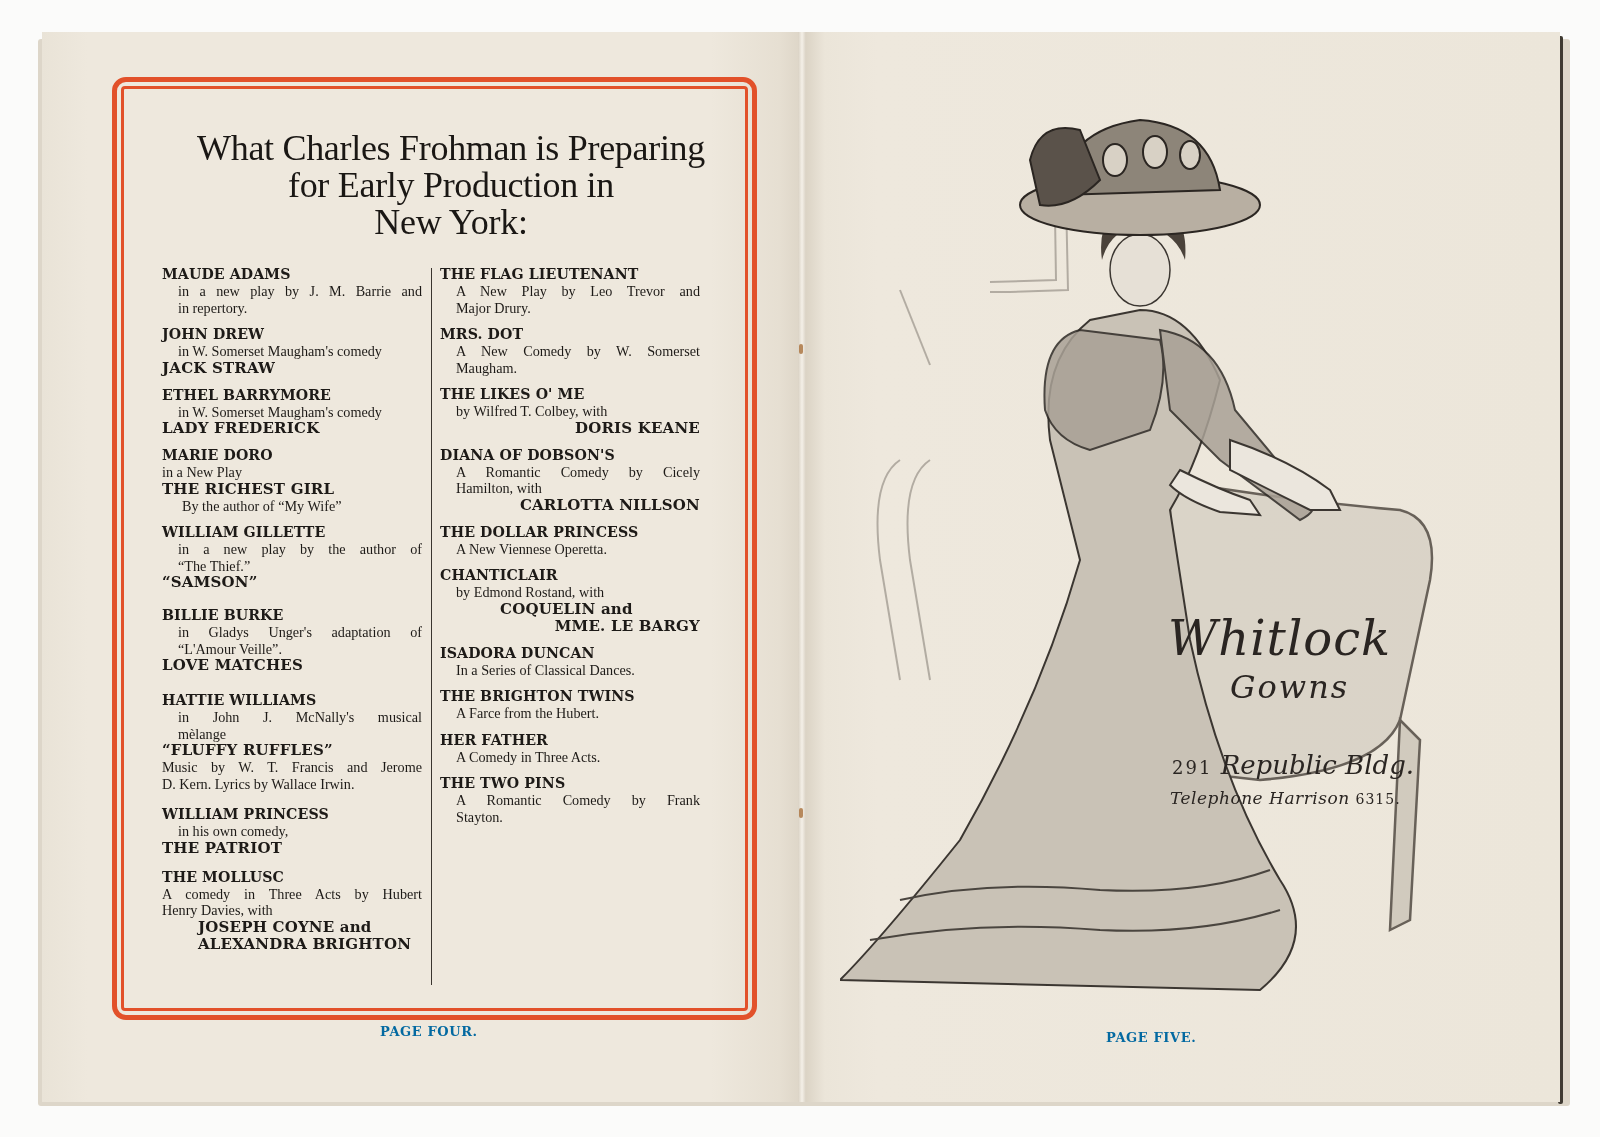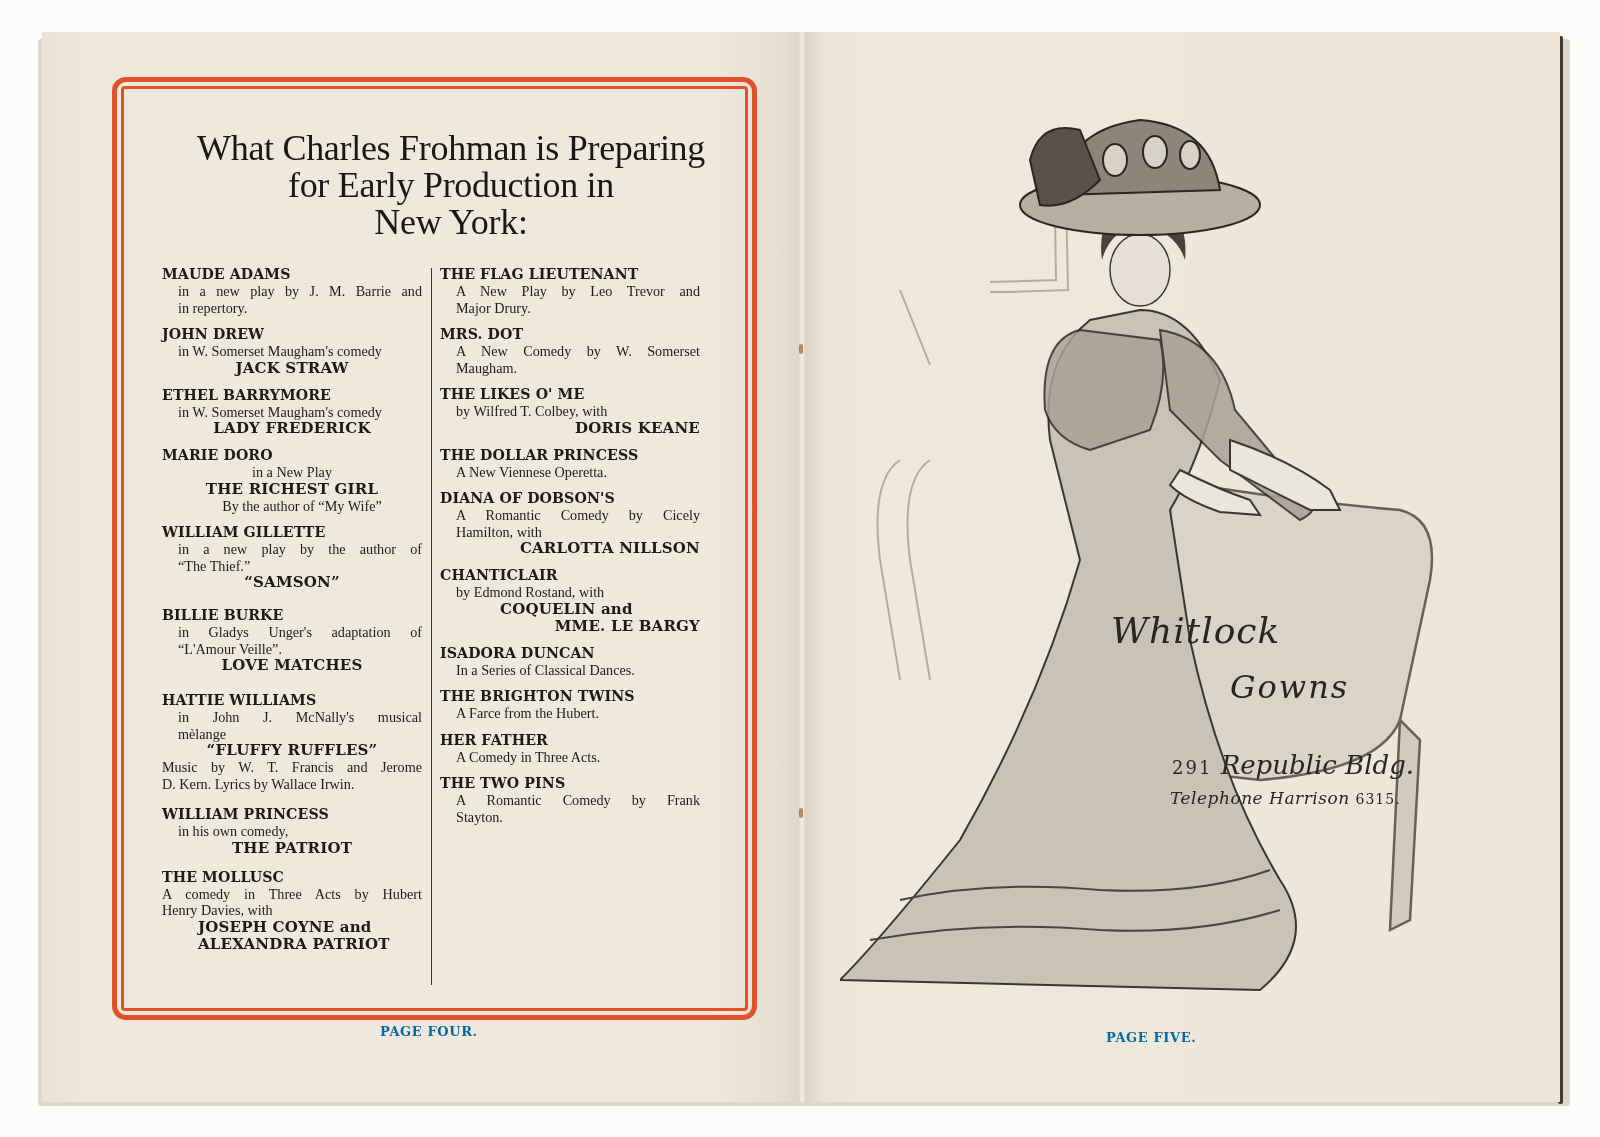--- a/index.html
+++ b/index.html
@@ -22,32 +22,32 @@
   .col { position: absolute; top: 266px; width: 260px; font-family: "Liberation Serif", serif; }
   .col-left { left: 162px; }
   .col-right { left: 440px; width: 260px; }
   .col-divider { position: absolute; left: 431px; top: 268px; width: 1px; height: 717px; background: #3a352f; }
 
   .entry { margin-bottom: 10px; }
   .entry .head { font-family: "DejaVu Serif", serif; font-weight: bold; font-size: 14.2px; line-height: 17px; letter-spacing: 0.1px; }
   .entry .line { font-size: 14.2px; line-height: 16.5px; }
   .entry .indent { padding-left: 16px; }
   .entry .star { font-family: "DejaVu Serif", serif; font-weight: bold; font-size: 15px; line-height: 17px; letter-spacing: 0.2px; }
-  .center { text-align: center; }
+  .center { }
   .right { text-align: right; }
   .just { text-align: justify; text-align-last: justify; }
 
   .page-label { position: absolute; font-family: "DejaVu Serif", serif; font-weight: bold; font-size: 13px; color: #0369a1; letter-spacing: 0.6px; }
   .page-label-left { left: 380px; top: 1024px; }
   .page-label-right { left: 1106px; top: 1030px; }
 
   .illustration { position: absolute; left: 840px; top: 80px; width: 640px; height: 920px; }
 
   .ad-text { position: absolute; font-family: "DejaVu Serif", serif; font-style: italic; color: #2a2522; }
-  .ad-brand { left: 1111px; top: 610px; font-size: 36px; letter-spacing: 1px; }
+  .ad-brand { left: 1168px; top: 610px; font-size: 48px; letter-spacing: 1px; }
   .ad-gowns { left: 1230px; top: 668px; font-size: 32px; letter-spacing: 2px; }
   .ad-addr { left: 1172px; top: 750px; font-size: 26px; }
   .ad-addr .num { font-style: normal; font-size: 18px; letter-spacing: 2px; }
   .ad-phone { left: 1170px; top: 788px; font-size: 17px; letter-spacing: 0.5px; }
 </style>
 </head>
 <body>
 
 <div class="page-edge-back"></div>
 <div class="page-edge-right"></div>
@@ -114,49 +114,49 @@
   <div class="entry" style="margin-top:14px">
     <div class="head">WILLIAM PRINCESS</div>
     <div class="line indent">in his own comedy,</div>
     <div class="star center">THE PATRIOT</div>
   </div>
   <div class="entry" style="margin-top:12px">
     <div class="head">THE MOLLUSC</div>
     <div class="line just">A comedy in Three Acts by Hubert</div>
     <div class="line">Henry Davies, with</div>
     <div class="star" style="padding-left:36px">JOSEPH COYNE and</div>
-    <div class="star" style="padding-left:36px">ALEXANDRA PATRIOT</div>
+    <div class="star" style="padding-left:36px">ALEXANDRA BRIGHTON</div>
   </div>
 </div>
 
 <div class="col col-right">
   <div class="entry">
     <div class="head">THE FLAG LIEUTENANT</div>
     <div class="line indent just">A New Play by Leo Trevor and</div>
     <div class="line indent">Major Drury.</div>
   </div>
   <div class="entry">
     <div class="head">MRS. DOT</div>
     <div class="line indent just">A New Comedy by W. Somerset</div>
     <div class="line indent">Maugham.</div>
   </div>
   <div class="entry">
     <div class="head">THE LIKES O' ME</div>
     <div class="line indent">by Wilfred T. Colbey, with</div>
     <div class="star right">DORIS KEANE</div>
-  </div>
-  <div class="entry">
-    <div class="head">THE DOLLAR PRINCESS</div>
-    <div class="line indent">A New Viennese Operetta.</div>
   </div>
   <div class="entry">
     <div class="head">DIANA OF DOBSON'S</div>
     <div class="line indent just">A Romantic Comedy by Cicely</div>
     <div class="line indent">Hamilton, with</div>
     <div class="star right">CARLOTTA NILLSON</div>
+  </div>
+  <div class="entry">
+    <div class="head">THE DOLLAR PRINCESS</div>
+    <div class="line indent">A New Viennese Operetta.</div>
   </div>
   <div class="entry">
     <div class="head">CHANTICLAIR</div>
     <div class="line indent">by Edmond Rostand, with</div>
     <div class="star" style="padding-left:60px">COQUELIN and</div>
     <div class="star right">MME. LE BARGY</div>
   </div>
   <div class="entry">
     <div class="head">ISADORA DUNCAN</div>
     <div class="line indent">In a Series of Classical Dances.</div>

